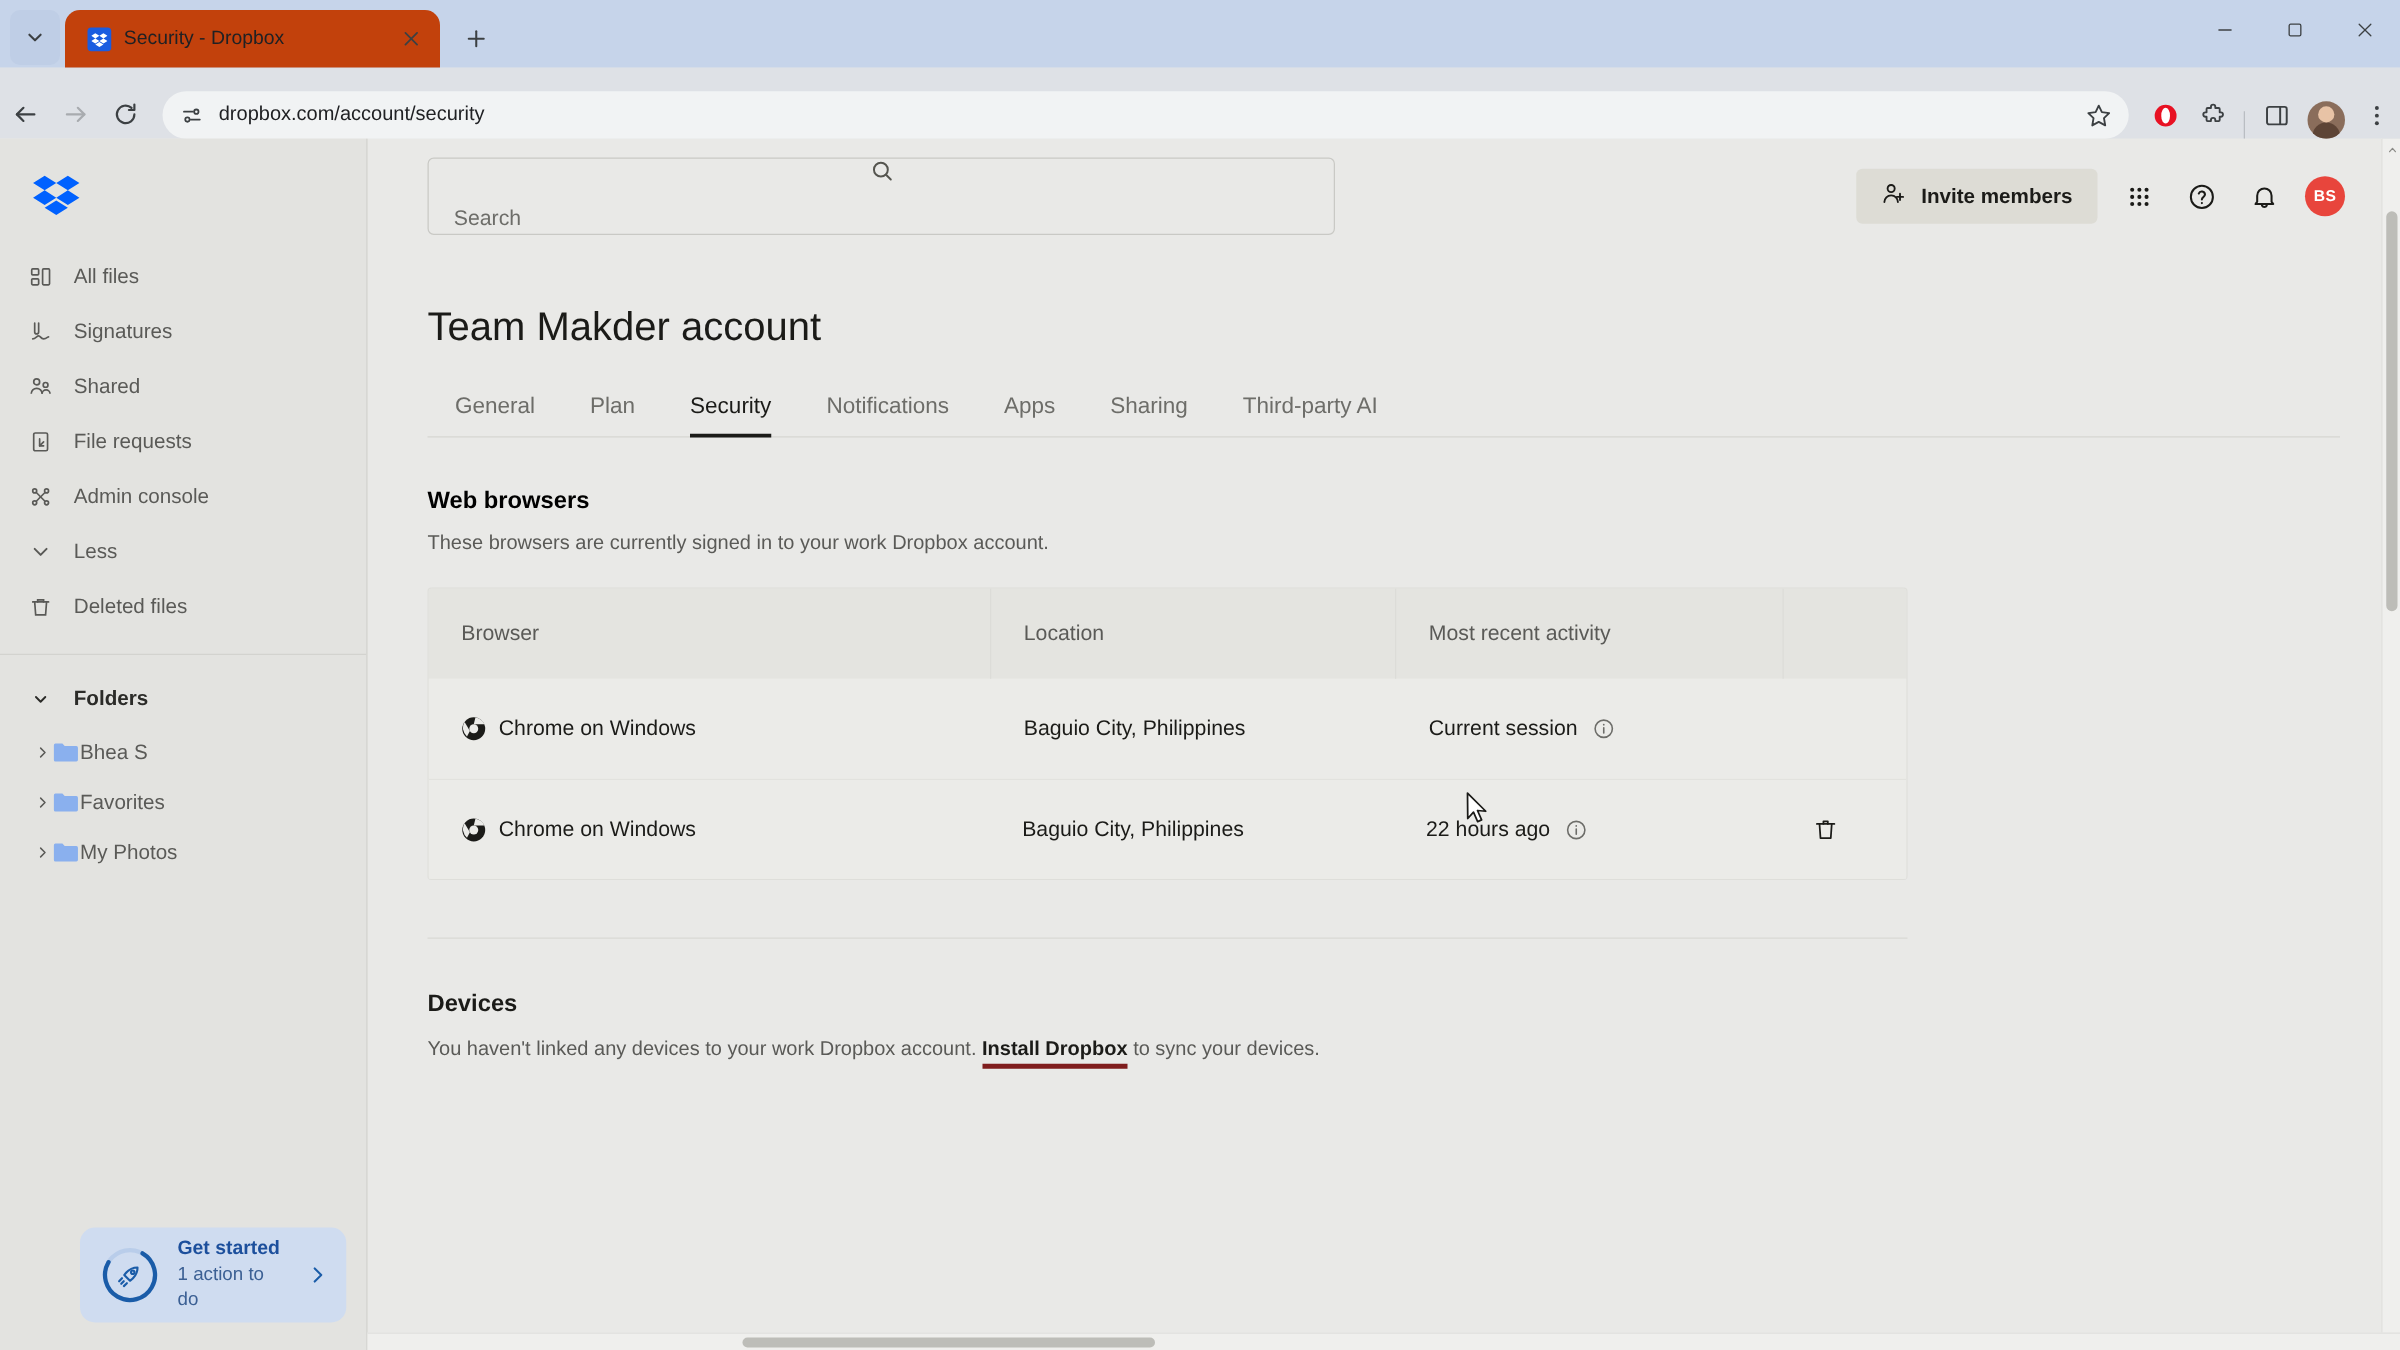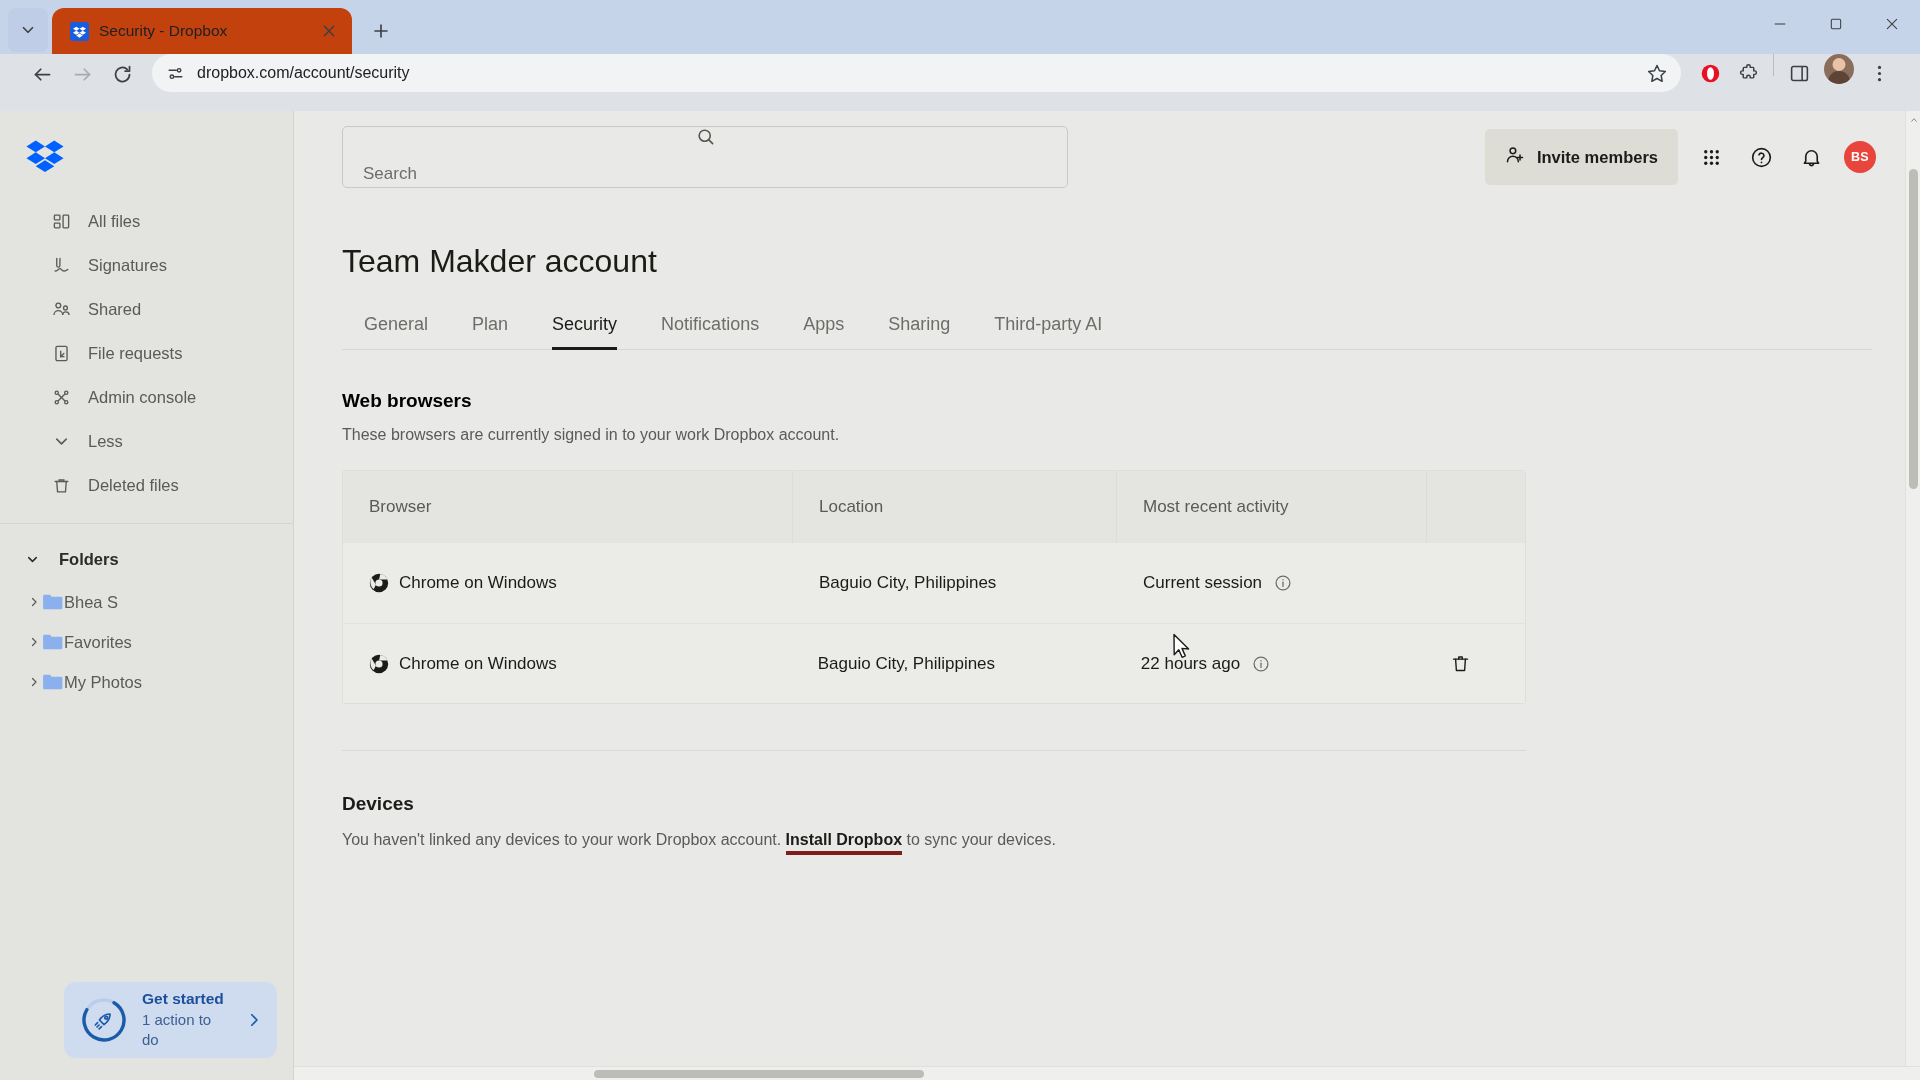--- a/index.html
+++ b/index.html
@@ -62,22 +62,22 @@
     position: absolute; right: 0; top: 0;
     height: 48px; display: flex;
   }
   .winctrl { width: 56px; height: 48px; display:flex; align-items:center; justify-content:center; }
   .winctrl svg { width: 14px; height: 14px; }
 
   .toolbar {
     height: 57px;
     background: #dee1e6;
     display: flex;
-    align-items: flex-start;
-    padding: 0 22px;
+    align-items: flex-end;
+    padding: 0 0;
     gap: 0;
   }
   .navbtn { width: 40px; height: 40px; display:flex; align-items:center; justify-content:center; border-radius:50%; }
   .navbtn svg { width: 21px; height: 21px; }
   .omnibox {
     flex: 1;
     height: 38px;
     background: #f1f3f4;
     border-radius: 19px;
     display: flex;
@@ -115,21 +115,21 @@
   .sidebar {
     width: 294px;
     background: #e3e3e0;
     border-right: 1px solid #d3d3cf;
     display: flex; flex-direction: column;
     flex: 0 0 294px;
     position: relative;
   }
   .dbx-logo { padding: 28px 0 0 26px; }
   .dbx-logo svg { width: 38px; height: 34px; display:block; }
-  .nav { margin-top: 26px; padding-left: 29px; }
+  .nav { margin-top: 26px; }
   .nav-item {
     height: 44px;
     display: flex; align-items: center;
     gap: 16px;
     padding-left: 22px;
     color: #5a5a57;
     font-size: 16.5px;
   }
   .nav-item .ico { width: 21px; height: 21px; display:flex; align-items:center; justify-content:center; flex:0 0 21px; }
   .nav-item .ico svg { width: 19px; height: 19px; display:block; }
@@ -187,21 +187,21 @@
   .search input {
     border: 0; outline: 0; background: transparent;
     font-size: 17px; color: #4f4f4c; width: 100%;
     font-family: "Liberation Sans", sans-serif;
   }
   .search input::placeholder { color: #6d6d69; }
   .headright { margin-left: auto; display: flex; align-items: center; gap: 16px; }
   .invite {
     background: #dddcd5;
     border-radius: 5px;
-    height: 56px;
+    height: 44px;
     display: flex; align-items: center; gap: 12px;
     padding: 0 20px;
     font-size: 16.5px; color: #1b1b18; font-weight: 700;
     border: 0;
     font-family: "Liberation Sans", sans-serif;
   }
   .invite svg { width: 20px; height: 20px; }
   .hicon { width: 34px; height: 34px; display:flex; align-items:center; justify-content:center; }
   .hicon svg { width: 23px; height: 23px; display:block; }
   .avatar-app {

